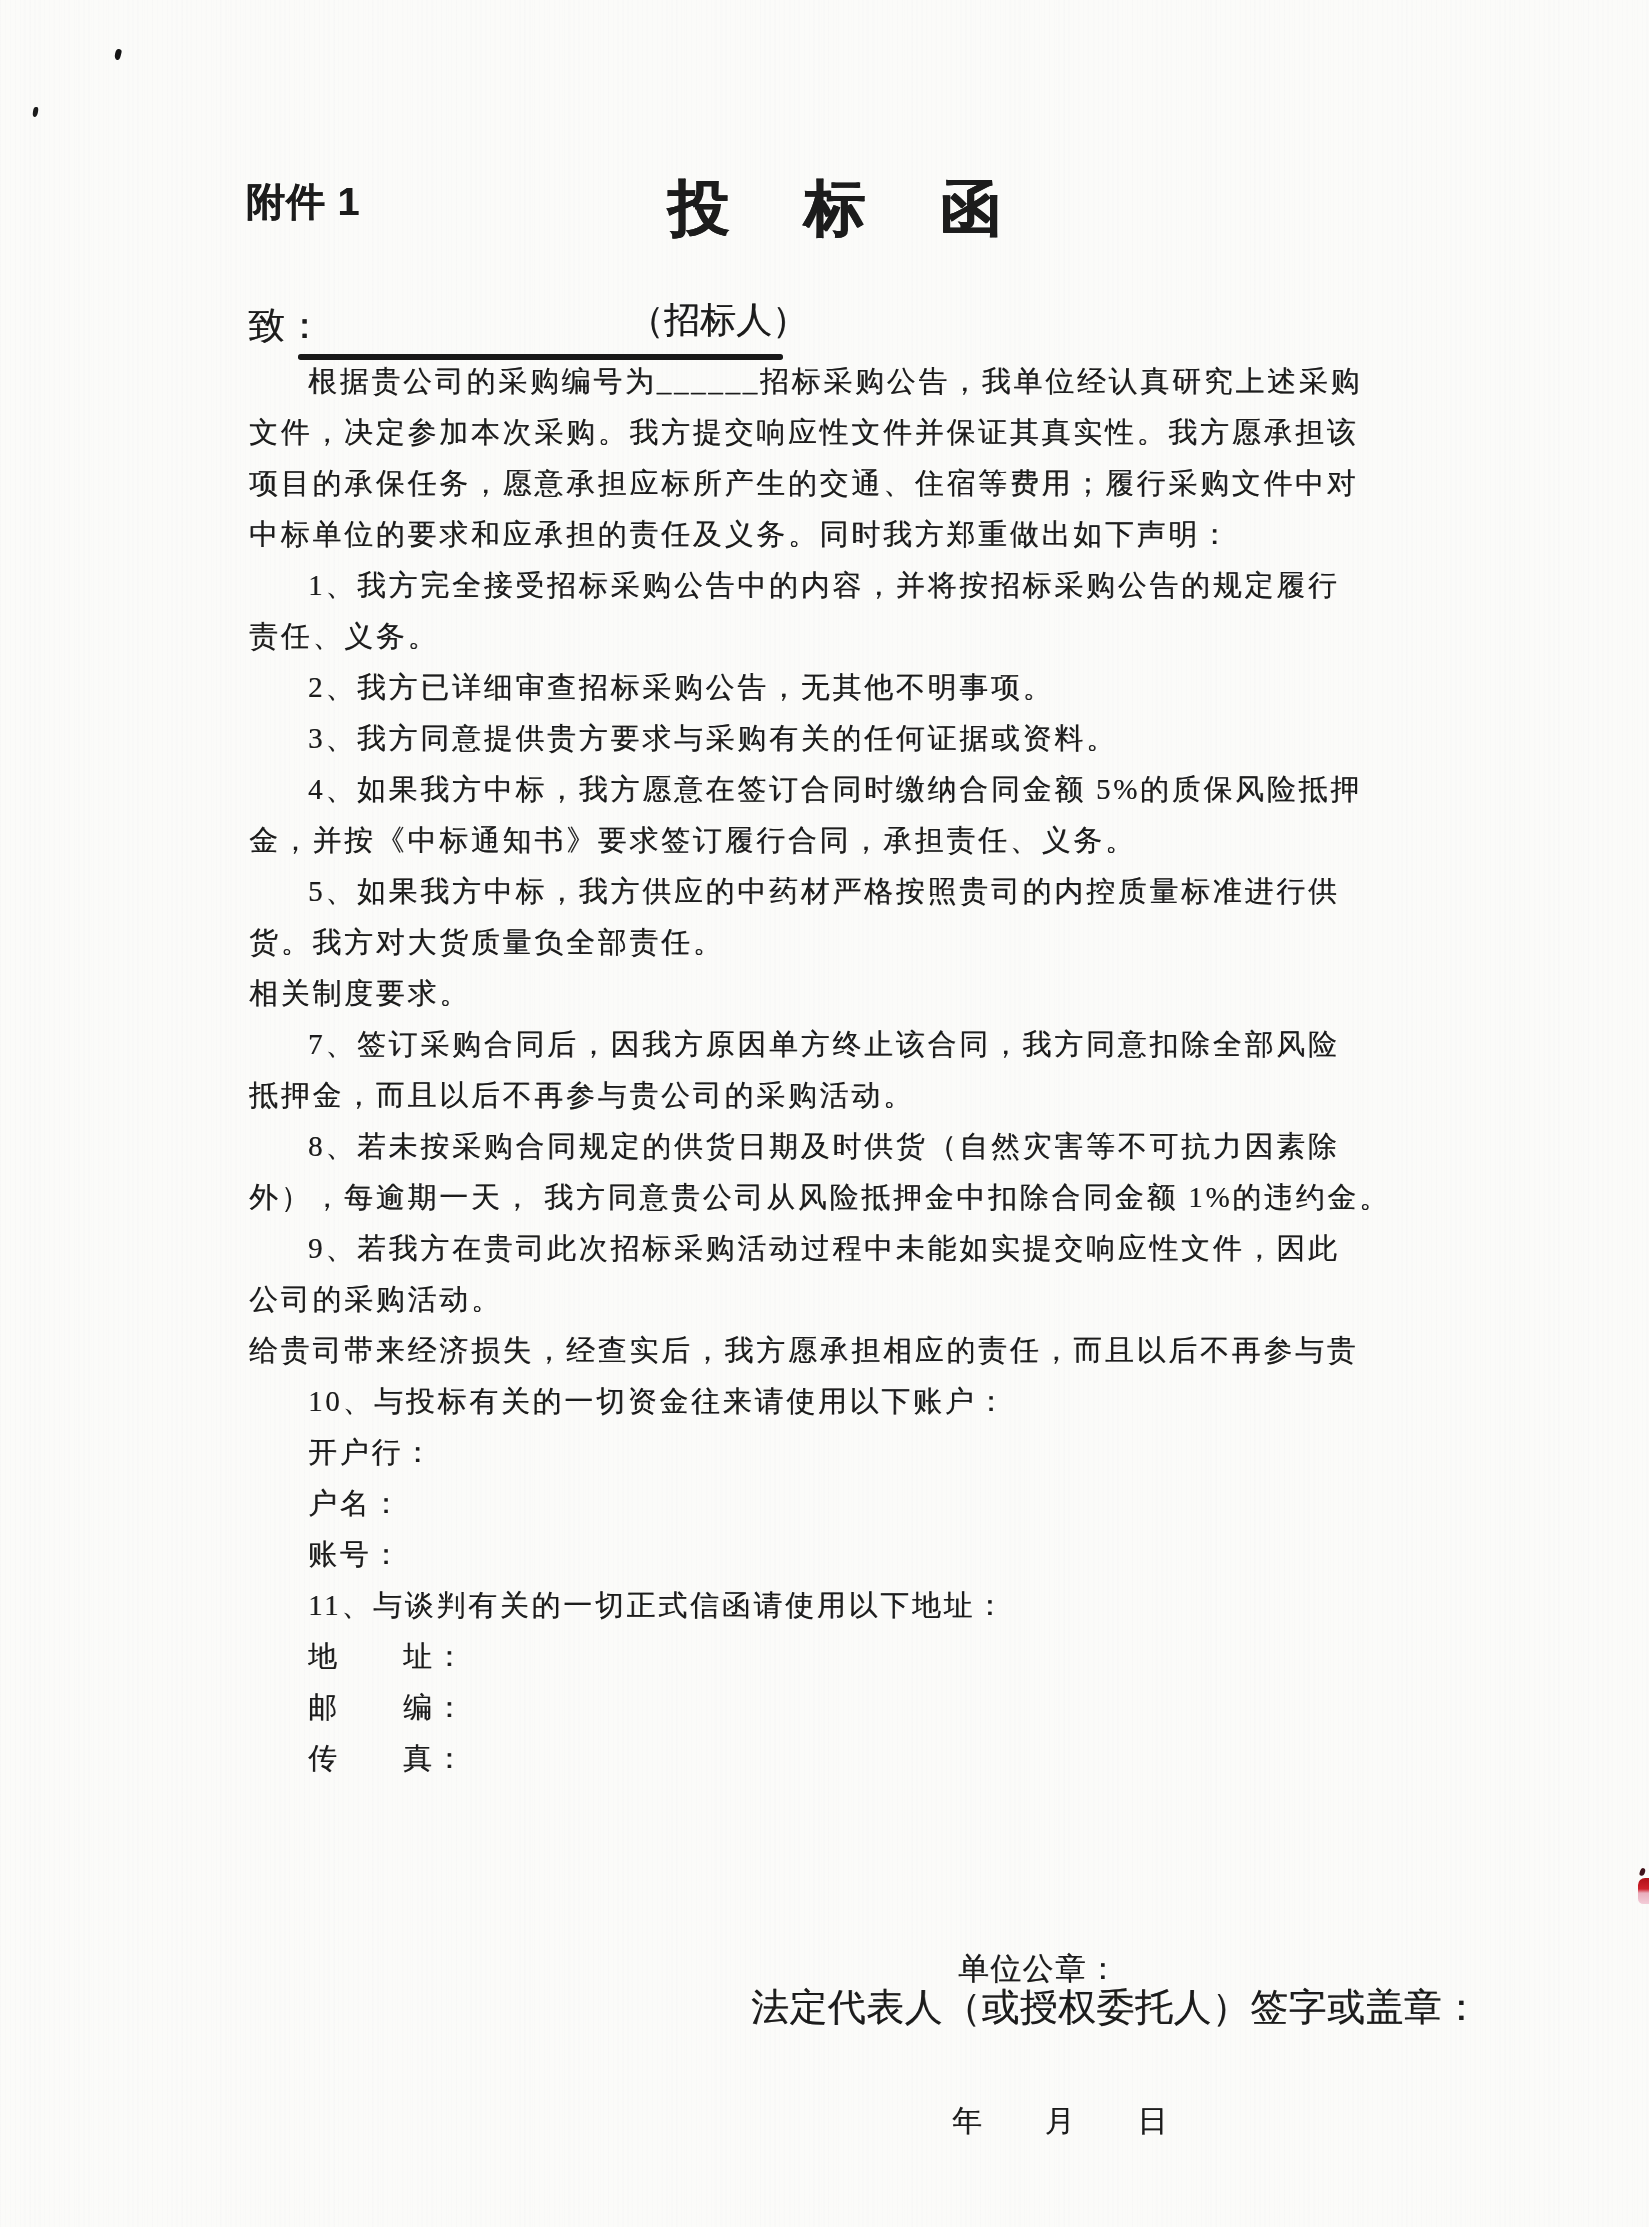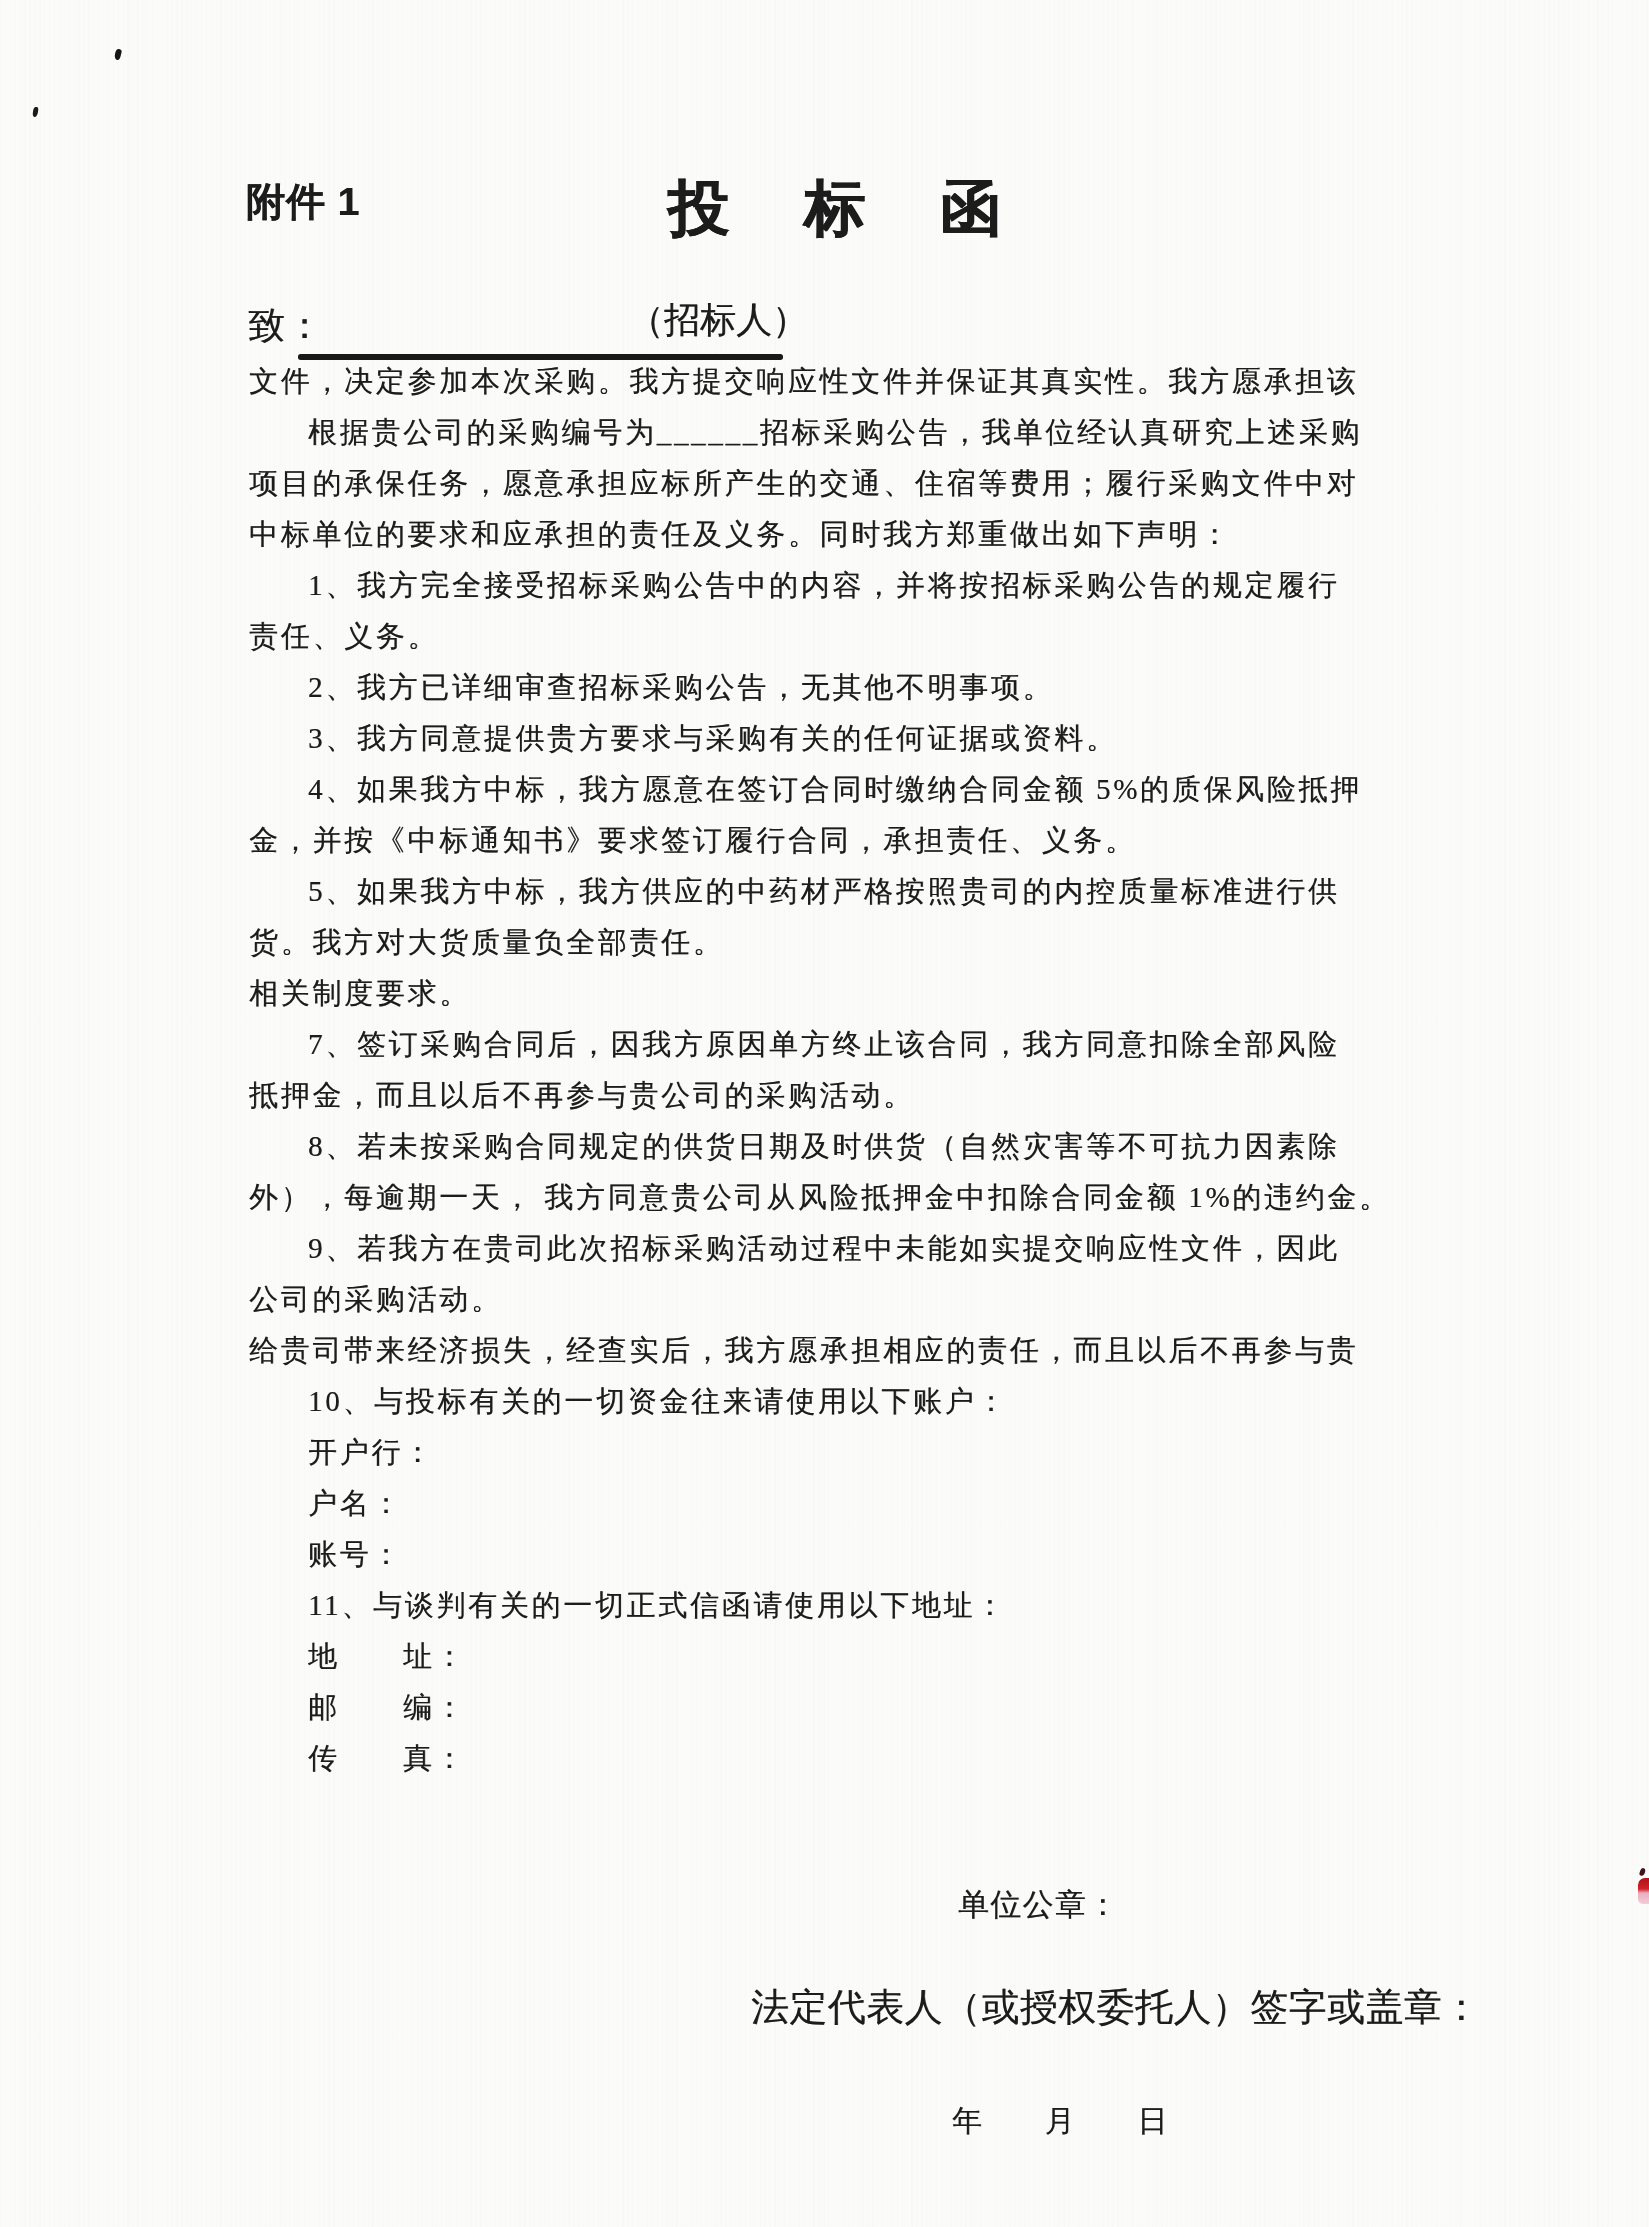--- a/index.html
+++ b/index.html
@@ -55,21 +55,21 @@
 
   .body-text{position:absolute;left:249px;top:356px;}
   .bline{
     height:51px;line-height:51px;
     font-size:29px;letter-spacing:2.7px;white-space:nowrap;
     text-shadow:0.4px 0.2px 0 rgba(25,25,25,0.6);
   }
   .bline.ind{padding-left:59px;}
 
   .seal-label{
-    position:absolute;left:958px;top:1884px;
+    position:absolute;left:958px;top:1948px;
     font-size:31px;letter-spacing:1.3px;white-space:nowrap;
     text-shadow:0.4px 0.2px 0 rgba(25,25,25,0.6);
   }
   .legal-label{
     position:absolute;left:751px;top:1982px;
     font-size:38px;letter-spacing:0.4px;white-space:nowrap;
     text-shadow:0.4px 0.2px 0 rgba(25,25,25,0.6);
   }
   .date-label{
     position:absolute;left:952px;top:2084px;
@@ -102,22 +102,22 @@
   <div class="attachment">附件 1</div>
   <div class="doc-title">投标函</div>
 
   <div class="salutation">
     <span class="to">致：</span>
     <span class="blank-bar"></span>
     <span class="recipient">（招标人）</span>
   </div>
 
   <div class="body-text">
+      <div class="bline ind">根据贵公司的采购编号为______招标采购公告，我单位经认真研究上述采购</div>
       <div class="bline">文件，决定参加本次采购。我方提交响应性文件并保证其真实性。我方愿承担该</div>
-      <div class="bline ind">根据贵公司的采购编号为______招标采购公告，我单位经认真研究上述采购</div>
       <div class="bline">项目的承保任务，愿意承担应标所产生的交通、住宿等费用；履行采购文件中对</div>
       <div class="bline">中标单位的要求和应承担的责任及义务。同时我方郑重做出如下声明：</div>
       <div class="bline ind">1、我方完全接受招标采购公告中的内容，并将按招标采购公告的规定履行</div>
       <div class="bline">责任、义务。</div>
       <div class="bline ind">2、我方已详细审查招标采购公告，无其他不明事项。</div>
       <div class="bline ind">3、我方同意提供贵方要求与采购有关的任何证据或资料。</div>
       <div class="bline ind">4、如果我方中标，我方愿意在签订合同时缴纳合同金额 5%的质保风险抵押</div>
       <div class="bline">金，并按《中标通知书》要求签订履行合同，承担责任、义务。</div>
       <div class="bline ind">5、如果我方中标，我方供应的中药材严格按照贵司的内控质量标准进行供</div>
       <div class="bline">货。我方对大货质量负全部责任。</div>

